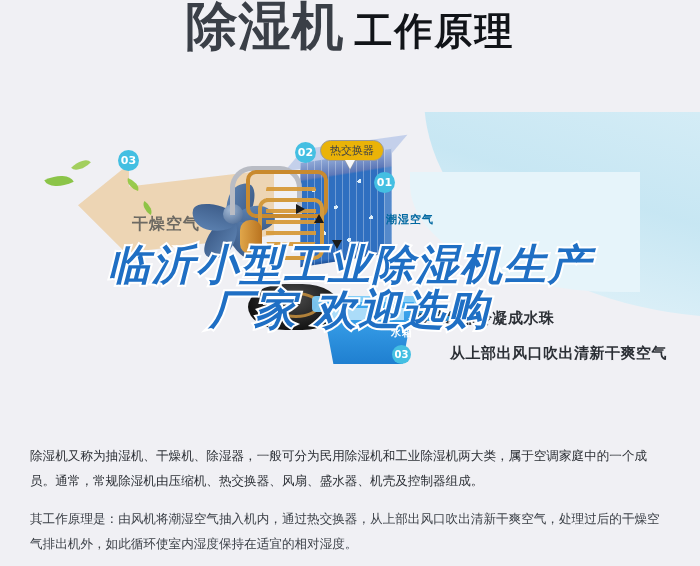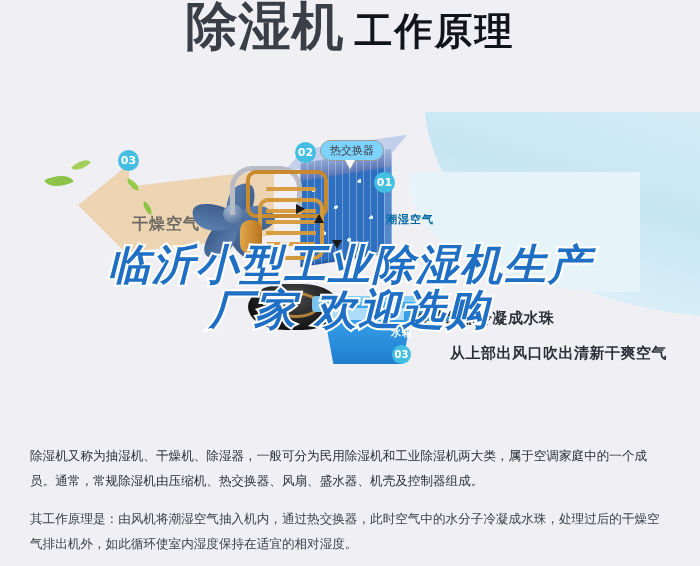--- a/index.html
+++ b/index.html
@@ -155,21 +155,21 @@
 
   .label-humid{
     position:absolute;left:386px;top:100px;font-size:11px;color:#0369a1;
     letter-spacing:1px;font-weight:bold;
   }
 
   
   .callout{
     position:absolute;left:320px;top:28px;
     padding:2px 9px;border:1px solid #9a9a9a;border-radius:11px;
-    background:#7dd3fc;font-size:11px;color:#3d4147;white-space:nowrap;
+    background:#eab308;font-size:11px;color:#3d4147;white-space:nowrap;
   }
   .callout:after{
     content:"";position:absolute;left:24px;bottom:-9px;width:0;height:0;
     border-left:5px solid transparent;border-right:5px solid transparent;
     border-top:9px solid #f7f8fa;
     filter:drop-shadow(0 1px 0 #9a9a9a);
   }
 
   
   .step-line{
@@ -274,14 +274,14 @@
   <div class="step-line step-3">从上部出风口吹出清新干爽空气</div>
 </div>
 
 <div class="overlay">
   <div>临沂小型工业除湿机生产</div>
   <div>厂家 欢迎选购</div>
 </div>
 
 <div class="copy">
   <p class="lead">除湿机又称为抽湿机、干燥机、除湿器，一般可分为民用除湿机和工业除湿机两大类，属于空调家庭中的一个成员。通常，常规除湿机由压缩机、热交换器、风扇、盛水器、机壳及控制器组成。</p>
-  <p>其工作原理是：由风机将潮湿空气抽入机内，通过热交换器，此时空气中的水分子冷凝成水珠，处理过后的干燥空气排出机外，如此循环使室内湿度保持在适宜的相对湿度。</p>
+  <p>其工作原理是：由风机将潮湿空气抽入机内，通过热交换器，从上部出风口吹出清新干爽空气，处理过后的干燥空气排出机外，如此循环使室内湿度保持在适宜的相对湿度。</p>
 </div>
 
 </body></html>

